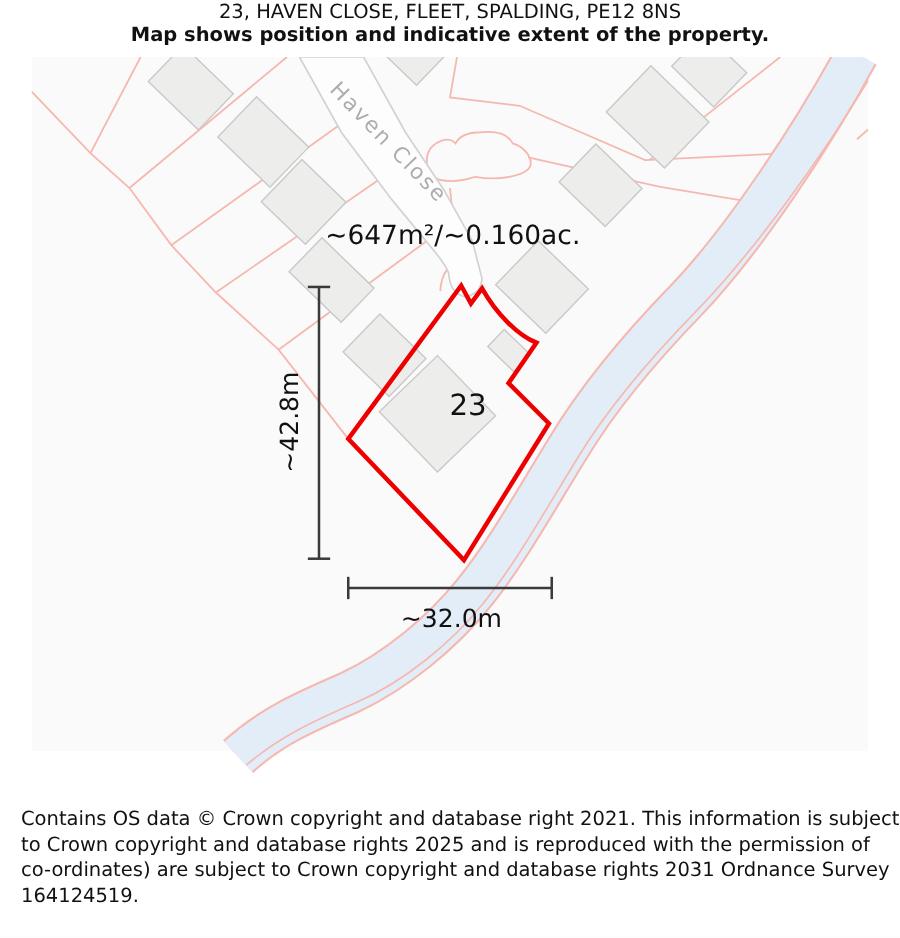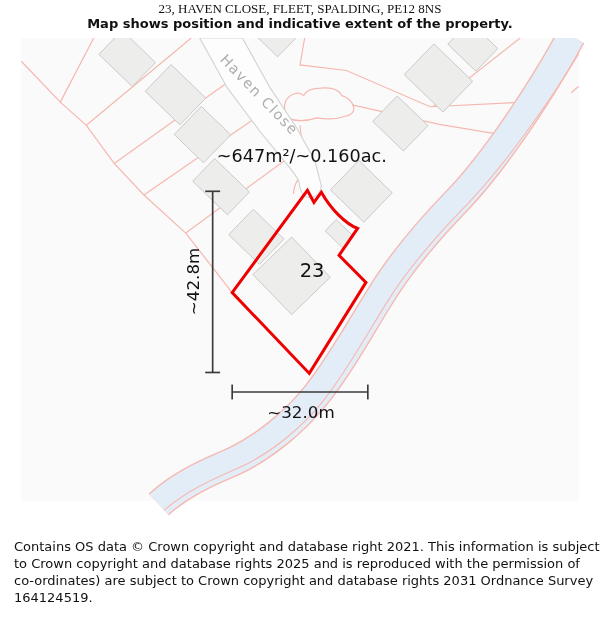--- a/index.html
+++ b/index.html
@@ -2,21 +2,21 @@
 <html><head>
 <meta charset="utf-8">
 <style>
   html,body{margin:0;padding:0;}
   body{
     width:600px;height:625px;position:relative;background:#ffffff;
     font-family:"DejaVu Sans","Liberation Sans",sans-serif;color:#111;
     overflow:hidden;
   }
   .header{position:absolute;top:1px;left:0;width:600px;text-align:center;}
-  .header .title{font-size:13px;line-height:15px;color:#111;font-family:Liberation Serif, serif;}
+  .header .title{font-size:13px;line-height:15px;color:#111;}
   .header .subtitle{font-size:13px;line-height:15px;color:#111;font-weight:bold;}
   .map-wrap{position:absolute;top:38px;left:0;width:600px;height:498px;}
   svg text{font-family:"DejaVu Sans","Liberation Sans",sans-serif;}
   .map-bg{fill:#fbfafa;}
   .parcels{fill:none;stroke:#f5b8b0;stroke-width:1.3;}
   .river-casing{fill:none;stroke:#f5b8b0;stroke-width:32;}
   .river-fill{fill:none;stroke:#e3edf8;stroke-width:29;}
   .river-offset{fill:none;stroke:#f5b8b0;stroke-width:1.2;}
   .road-fill{fill:#fdfdfd;stroke:#d2d2d2;stroke-width:1.2;}
   .buildings rect{fill:#ededeb;stroke:#c9c9c9;stroke-width:1;}

